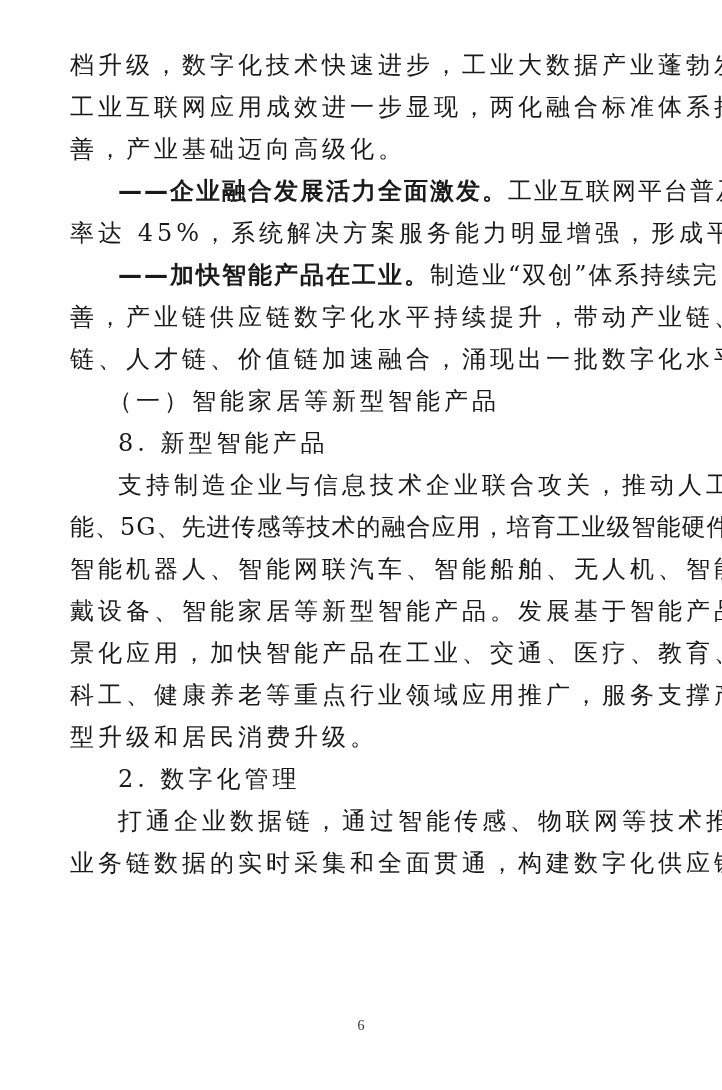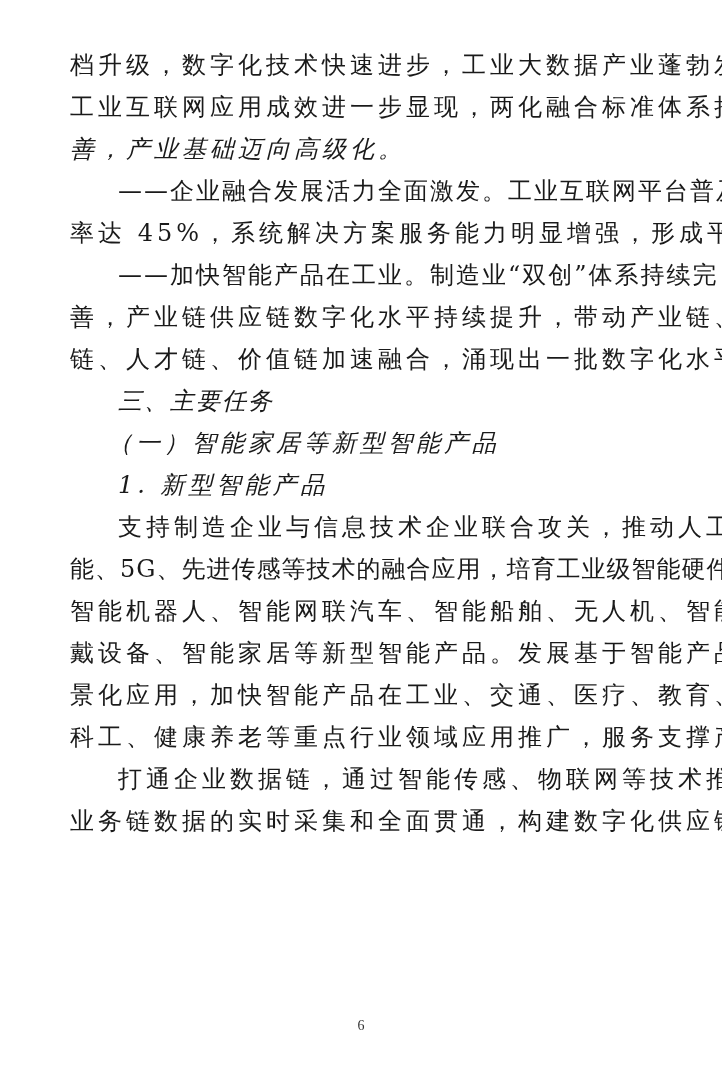--- a/index.html
+++ b/index.html
@@ -5,23 +5,23 @@
   html, body { margin: 0; padding: 0; background: #ffffff; }
   body { width: 722px; height: 1090px; position: relative; overflow: hidden; }
   .page {
     position: absolute; left: 70px; top: 44px; width: 584px;
     font-family: "DejaVu Serif", "Liberation Serif", serif;
     color: #1a1a1a;
     font-size: 24px;
     line-height: 42px;
   }
   .line { display: block; white-space: nowrap; height: 42px; text-align: justify; text-align-last: justify; letter-spacing: 4px; }
-  .line.last { text-align-last: left; font-style: italic; }
+  .line.last { text-align-last: left; }
   .indent { padding-left: 48px; }
-  .bold { font-weight: normal; font-family: "DejaVu Sans", "Liberation Sans", sans-serif; letter-spacing: 2px; }
+  .bold { font-weight: bold; font-family: "DejaVu Sans", "Liberation Sans", sans-serif; letter-spacing: 2px; }
   .heading { font-family: "DejaVu Sans", "Liberation Sans", sans-serif; letter-spacing: 2px; }
   .page-number {
     position: absolute; left: 0; width: 722px; top: 1018px; text-align: center;
     font-family: "Liberation Serif", serif; font-size: 14px; color: #333;
   }
 </style>
 </head>
 <body>
 
 <div class="page">
@@ -30,29 +30,30 @@
   <span class="line">工业互联网应用成效进一步显现，两化融合标准体系持续完</span>
   <span class="line last">善，产业基础迈向高级化。</span>
 
   <span class="line indent" style="letter-spacing:2px;"><span class="bold">——企业融合发展活力全面激发。</span><span>工业互联网平台普及</span></span>
   <span class="line">率达 45%，系统解决方案服务能力明显增强，形成平台企业</span>
 
   <span class="line indent" style="letter-spacing:2px;"><span class="bold">——加快智能产品在工业。</span><span>制造业“双创”体系持续完</span></span>
   <span class="line">善，产业链供应链数字化水平持续提升，带动产业链、创新</span>
   <span class="line">链、人才链、价值链加速融合，涌现出一批数字化水平较高</span>
 
-  <span class="line last indent heading">三、主要任务</span>
   <span class="line last" style="padding-left:38px;">（一）智能家居等新型智能产品</span>
-  <span class="line last indent">1. 新型智能产品</span>
+  <span class="line last indent">8. 新型智能产品</span>
 
   <span class="line indent">支持制造企业与信息技术企业联合攻关，推动人工智</span>
   <span class="line" style="letter-spacing:1px;">能、5G、先进传感等技术的融合应用，培育工业级智能硬件、</span>
   <span class="line">智能机器人、智能网联汽车、智能船舶、无人机、智能可穿</span>
   <span class="line">戴设备、智能家居等新型智能产品。发展基于智能产品的场</span>
   <span class="line">景化应用，加快智能产品在工业、交通、医疗、教育、国防</span>
   <span class="line">科工、健康养老等重点行业领域应用推广，服务支撑产业转</span>
+  <span class="line last">型升级和居民消费升级。</span>
 
+  <span class="line last indent">2. 数字化管理</span>
 
   <span class="line indent">打通企业数据链，通过智能传感、物联网等技术推动全</span>
   <span class="line">业务链数据的实时采集和全面贯通，构建数字化供应链管理</span>
 </div>
 
 <div class="page-number">6</div>
 
 </body></html>

